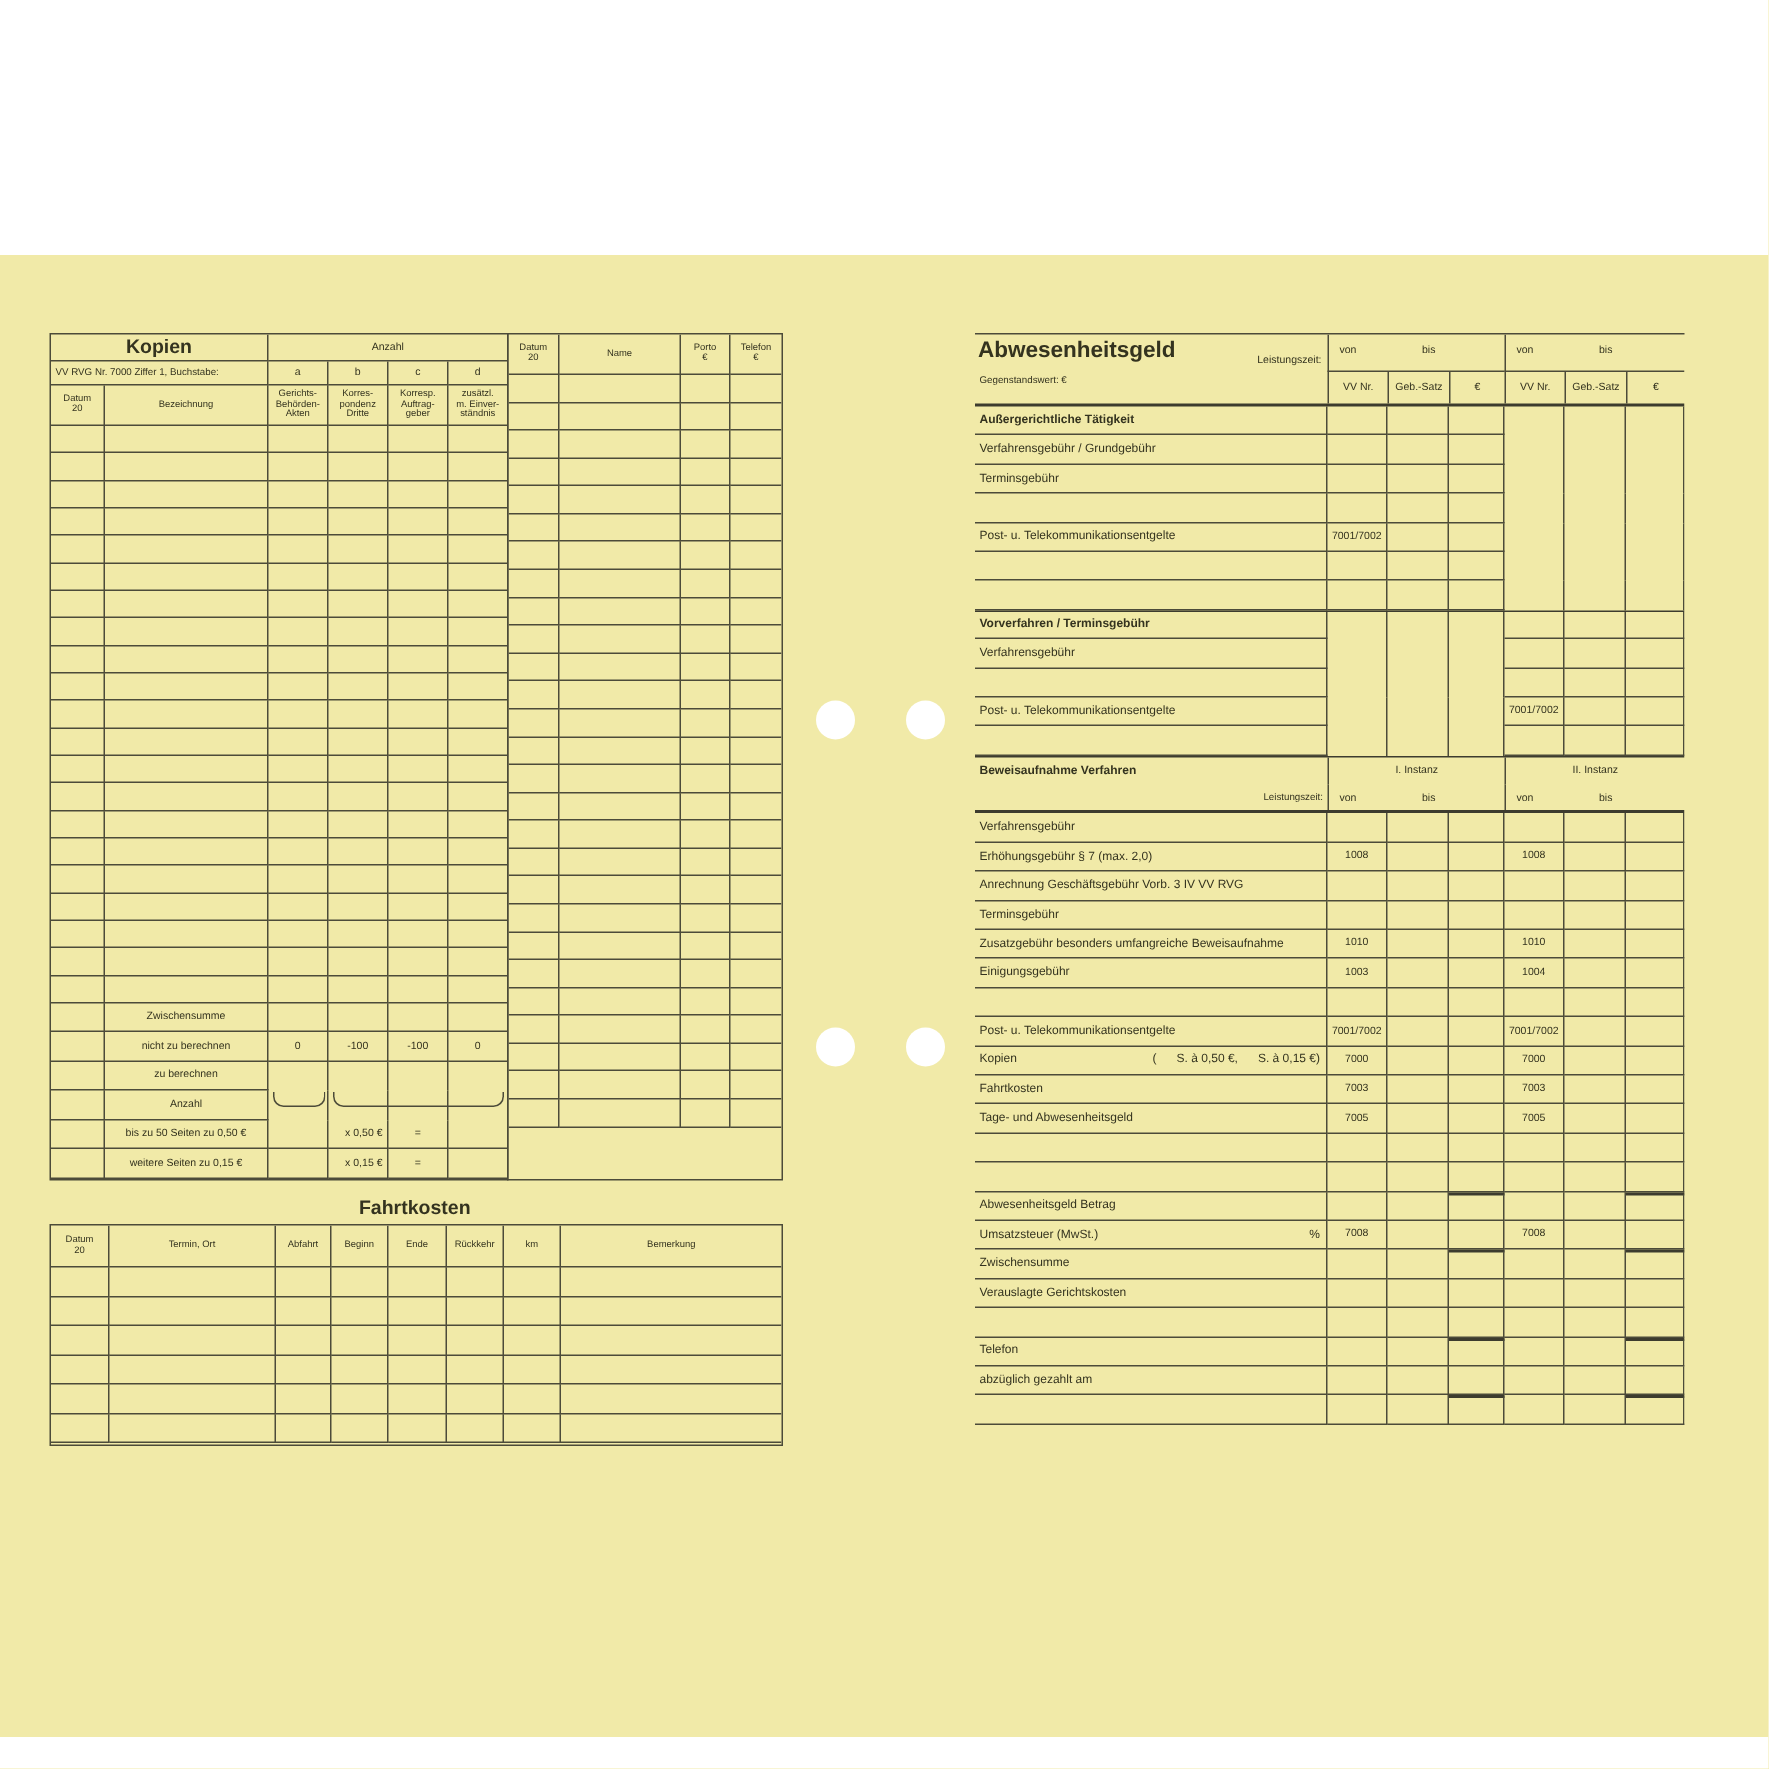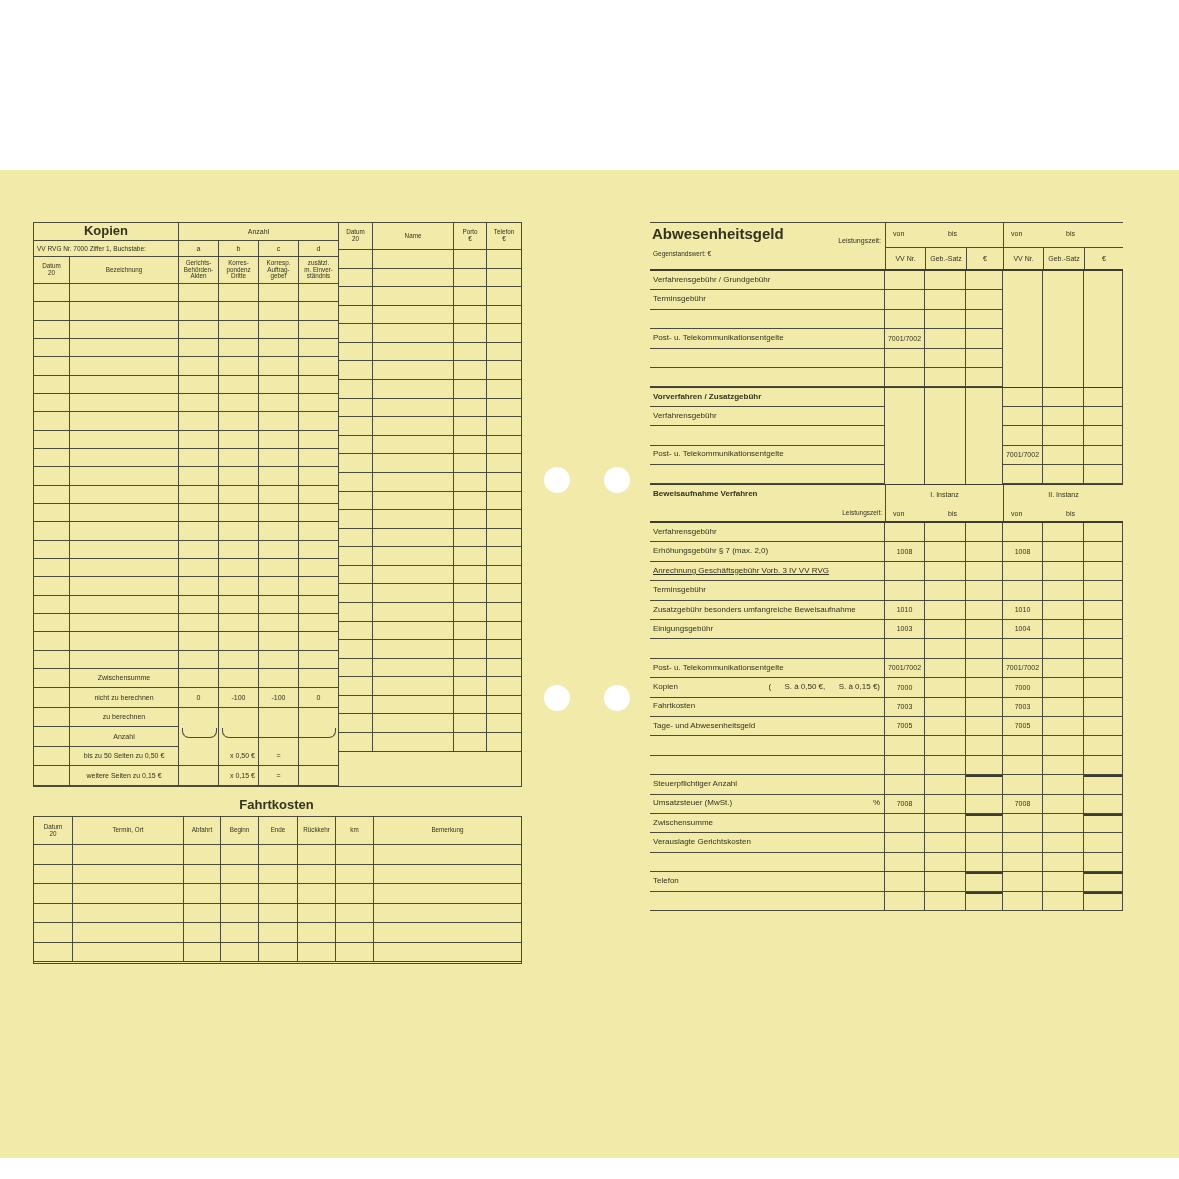--- a/index.html
+++ b/index.html
@@ -550,20 +550,29 @@
     <div class="row heavyBottom" style="height: 23px;">
       <div class="c left t65" style="width: 235px; align-items: flex-start; padding-top: 2px;">Gegenstandswert: €</div>
       <div class="c bl" style="width: 40px;">VV Nr.</div>
       <div class="c bl" style="width: 41px;">Geb.-Satz</div>
       <div class="c bl" style="width: 37px;">€</div>
       <div class="c bl" style="width: 40px;">VV Nr.</div>
       <div class="c bl" style="width: 41px;">Geb.-Satz</div>
       <div class="c bl" style="width: 39px;">€</div>
     </div>
     <div class="row" style="height: 19.4px;">
+      <div class="c left bb t85 br" style="width: 235px;"><div class="bold" style="white-space: nowrap;">Außergerichtliche Tätigkeit</div></div>
+      <div class="c br bb" style="width: 40px; font-size: 7px;"></div>
+      <div class="c br bb" style="width: 41px; font-size: 7px;"></div>
+      <div class="c br bb" style="width: 37px; font-size: 7px;"></div>
+      <div class="c br" style="width: 40px; font-size: 7px;"></div>
+      <div class="c br" style="width: 41px; font-size: 7px;"></div>
+      <div class="c br" style="width: 39px; font-size: 7px;"></div>
+    </div>
+    <div class="row" style="height: 19.4px;">
       <div class="c left bb t85 br" style="width: 235px;"><div style="white-space: nowrap;">Verfahrensgebühr / Grundgebühr</div></div>
       <div class="c br bb" style="width: 40px; font-size: 7px;"></div>
       <div class="c br bb" style="width: 41px; font-size: 7px;"></div>
       <div class="c br bb" style="width: 37px; font-size: 7px;"></div>
       <div class="c br" style="width: 40px; font-size: 7px;"></div>
       <div class="c br" style="width: 41px; font-size: 7px;"></div>
       <div class="c br" style="width: 39px; font-size: 7px;"></div>
     </div>
     <div class="row" style="height: 19.4px;">
       <div class="c left bb t85 br" style="width: 235px;"><div style="white-space: nowrap;">Terminsgebühr</div></div>
@@ -604,21 +613,21 @@
     <div class="row" style="height: 19.4px;">
       <div class="c left bb t85 br" style="width: 235px;"><div style="white-space: nowrap;"></div></div>
       <div class="c br bb" style="width: 40px; font-size: 7px;"></div>
       <div class="c br bb" style="width: 41px; font-size: 7px;"></div>
       <div class="c br bb" style="width: 37px; font-size: 7px;"></div>
       <div class="c br" style="width: 40px; font-size: 7px;"></div>
       <div class="c br" style="width: 41px; font-size: 7px;"></div>
       <div class="c br" style="width: 39px; font-size: 7px;"></div>
     </div>
     <div class="row fullThickTop" style="height: 19.4px;">
-      <div class="c left bb t85 br" style="width: 235px;"><div class="bold" style="white-space: nowrap;">Vorverfahren / Zusatzgebühr</div></div>
+      <div class="c left bb t85 br" style="width: 235px;"><div class="bold" style="white-space: nowrap;">Vorverfahren / Terminsgebühr</div></div>
       <div class="c br" style="width: 40px; font-size: 7px;"></div>
       <div class="c br" style="width: 41px; font-size: 7px;"></div>
       <div class="c br" style="width: 37px; font-size: 7px;"></div>
       <div class="c br bb" style="width: 40px; font-size: 7px;"></div>
       <div class="c br bb" style="width: 41px; font-size: 7px;"></div>
       <div class="c br bb" style="width: 39px; font-size: 7px;"></div>
     </div>
     <div class="row" style="height: 19.4px;">
       <div class="c left bb t85 br" style="width: 235px;"><div style="white-space: nowrap;">Verfahrensgebühr</div></div>
       <div class="c br" style="width: 40px; font-size: 7px;"></div>
@@ -677,21 +686,21 @@
     <div class="row" style="height: 19.4px;">
       <div class="c left bb t85 br" style="width: 235px;"><div style="white-space: nowrap;">Erhöhungsgebühr § 7 (max. 2,0)</div></div>
       <div class="c br bb" style="width: 40px; font-size: 7px;">1008</div>
       <div class="c br bb" style="width: 41px; font-size: 7px;"></div>
       <div class="c br bb" style="width: 37px; font-size: 7px;"></div>
       <div class="c br bb" style="width: 40px; font-size: 7px;">1008</div>
       <div class="c br bb" style="width: 41px; font-size: 7px;"></div>
       <div class="c br bb" style="width: 39px; font-size: 7px;"></div>
     </div>
     <div class="row" style="height: 19.4px;">
-      <div class="c left bb t85 br" style="width: 235px; text-decoration: underline;"><div style="white-space: nowrap;">Anrechnung Geschäftsgebühr Vorb. 3 IV VV RVG</div></div>
+      <div class="c left bb t85 br" style="width: 235px;"><div style="white-space: nowrap;">Anrechnung Geschäftsgebühr Vorb. 3 IV VV RVG</div></div>
       <div class="c br bb" style="width: 40px; font-size: 7px;"></div>
       <div class="c br bb" style="width: 41px; font-size: 7px;"></div>
       <div class="c br bb" style="width: 37px; font-size: 7px;"></div>
       <div class="c br bb" style="width: 40px; font-size: 7px;"></div>
       <div class="c br bb" style="width: 41px; font-size: 7px;"></div>
       <div class="c br bb" style="width: 39px; font-size: 7px;"></div>
     </div>
     <div class="row" style="height: 19.4px;">
       <div class="c left bb t85 br" style="width: 235px;"><div style="white-space: nowrap;">Terminsgebühr</div></div>
       <div class="c br bb" style="width: 40px; font-size: 7px;"></div>
@@ -776,21 +785,21 @@
     <div class="row" style="height: 19.4px;">
       <div class="c left bb t85 br" style="width: 235px;"><div style="white-space: nowrap;"></div></div>
       <div class="c br bb" style="width: 40px; font-size: 7px;"></div>
       <div class="c br bb" style="width: 41px; font-size: 7px;"></div>
       <div class="c br bb" style="width: 37px; font-size: 7px;"></div>
       <div class="c br bb" style="width: 40px; font-size: 7px;"></div>
       <div class="c br bb" style="width: 41px; font-size: 7px;"></div>
       <div class="c br bb" style="width: 39px; font-size: 7px;"></div>
     </div>
     <div class="row" style="height: 19.4px;">
-      <div class="c left bb t85 br" style="width: 235px;"><div style="white-space: nowrap;">Steuerpflichtiger Anzahl</div></div>
+      <div class="c left bb t85 br" style="width: 235px;"><div style="white-space: nowrap;">Abwesenheitsgeld Betrag</div></div>
       <div class="c br bb" style="width: 40px; font-size: 7px;"></div>
       <div class="c br bb" style="width: 41px; font-size: 7px;"></div>
       <div class="c br bb thickE" style="width: 37px; font-size: 7px;"></div>
       <div class="c br bb" style="width: 40px; font-size: 7px;"></div>
       <div class="c br bb" style="width: 41px; font-size: 7px;"></div>
       <div class="c br bb thickE" style="width: 39px; font-size: 7px;"></div>
     </div>
     <div class="row" style="height: 19.4px;">
       <div class="c left bb t85 br" style="width: 235px;"><div style="white-space: nowrap;">Umsatzsteuer (MwSt.)</div><div style="margin-left: auto; padding-right: 4px; white-space: pre; font-size: 8px;">%</div></div>
       <div class="c br bb" style="width: 40px; font-size: 7px;">7008</div>
@@ -828,20 +837,29 @@
       <div class="c br bb" style="width: 39px; font-size: 7px;"></div>
     </div>
     <div class="row" style="height: 19.4px;">
       <div class="c left bb t85 br" style="width: 235px;"><div style="white-space: nowrap;">Telefon</div></div>
       <div class="c br bb" style="width: 40px; font-size: 7px;"></div>
       <div class="c br bb" style="width: 41px; font-size: 7px;"></div>
       <div class="c br bb thickE" style="width: 37px; font-size: 7px;"></div>
       <div class="c br bb" style="width: 40px; font-size: 7px;"></div>
       <div class="c br bb" style="width: 41px; font-size: 7px;"></div>
       <div class="c br bb thickE" style="width: 39px; font-size: 7px;"></div>
+    </div>
+    <div class="row" style="height: 19.4px;">
+      <div class="c left bb t85 br" style="width: 235px;"><div style="white-space: nowrap;">abzüglich gezahlt am</div></div>
+      <div class="c br bb" style="width: 40px; font-size: 7px;"></div>
+      <div class="c br bb" style="width: 41px; font-size: 7px;"></div>
+      <div class="c br bb" style="width: 37px; font-size: 7px;"></div>
+      <div class="c br bb" style="width: 40px; font-size: 7px;"></div>
+      <div class="c br bb" style="width: 41px; font-size: 7px;"></div>
+      <div class="c br bb" style="width: 39px; font-size: 7px;"></div>
     </div>
     <div class="row" style="height: 19.4px;">
       <div class="c left bb t85 br" style="width: 235px;"><div style="white-space: nowrap;"></div></div>
       <div class="c br bb" style="width: 40px; font-size: 7px;"></div>
       <div class="c br bb" style="width: 41px; font-size: 7px;"></div>
       <div class="c br bb thickE" style="width: 37px; font-size: 7px;"></div>
       <div class="c br bb" style="width: 40px; font-size: 7px;"></div>
       <div class="c br bb" style="width: 41px; font-size: 7px;"></div>
       <div class="c br bb thickE" style="width: 39px; font-size: 7px;"></div>
     </div>

